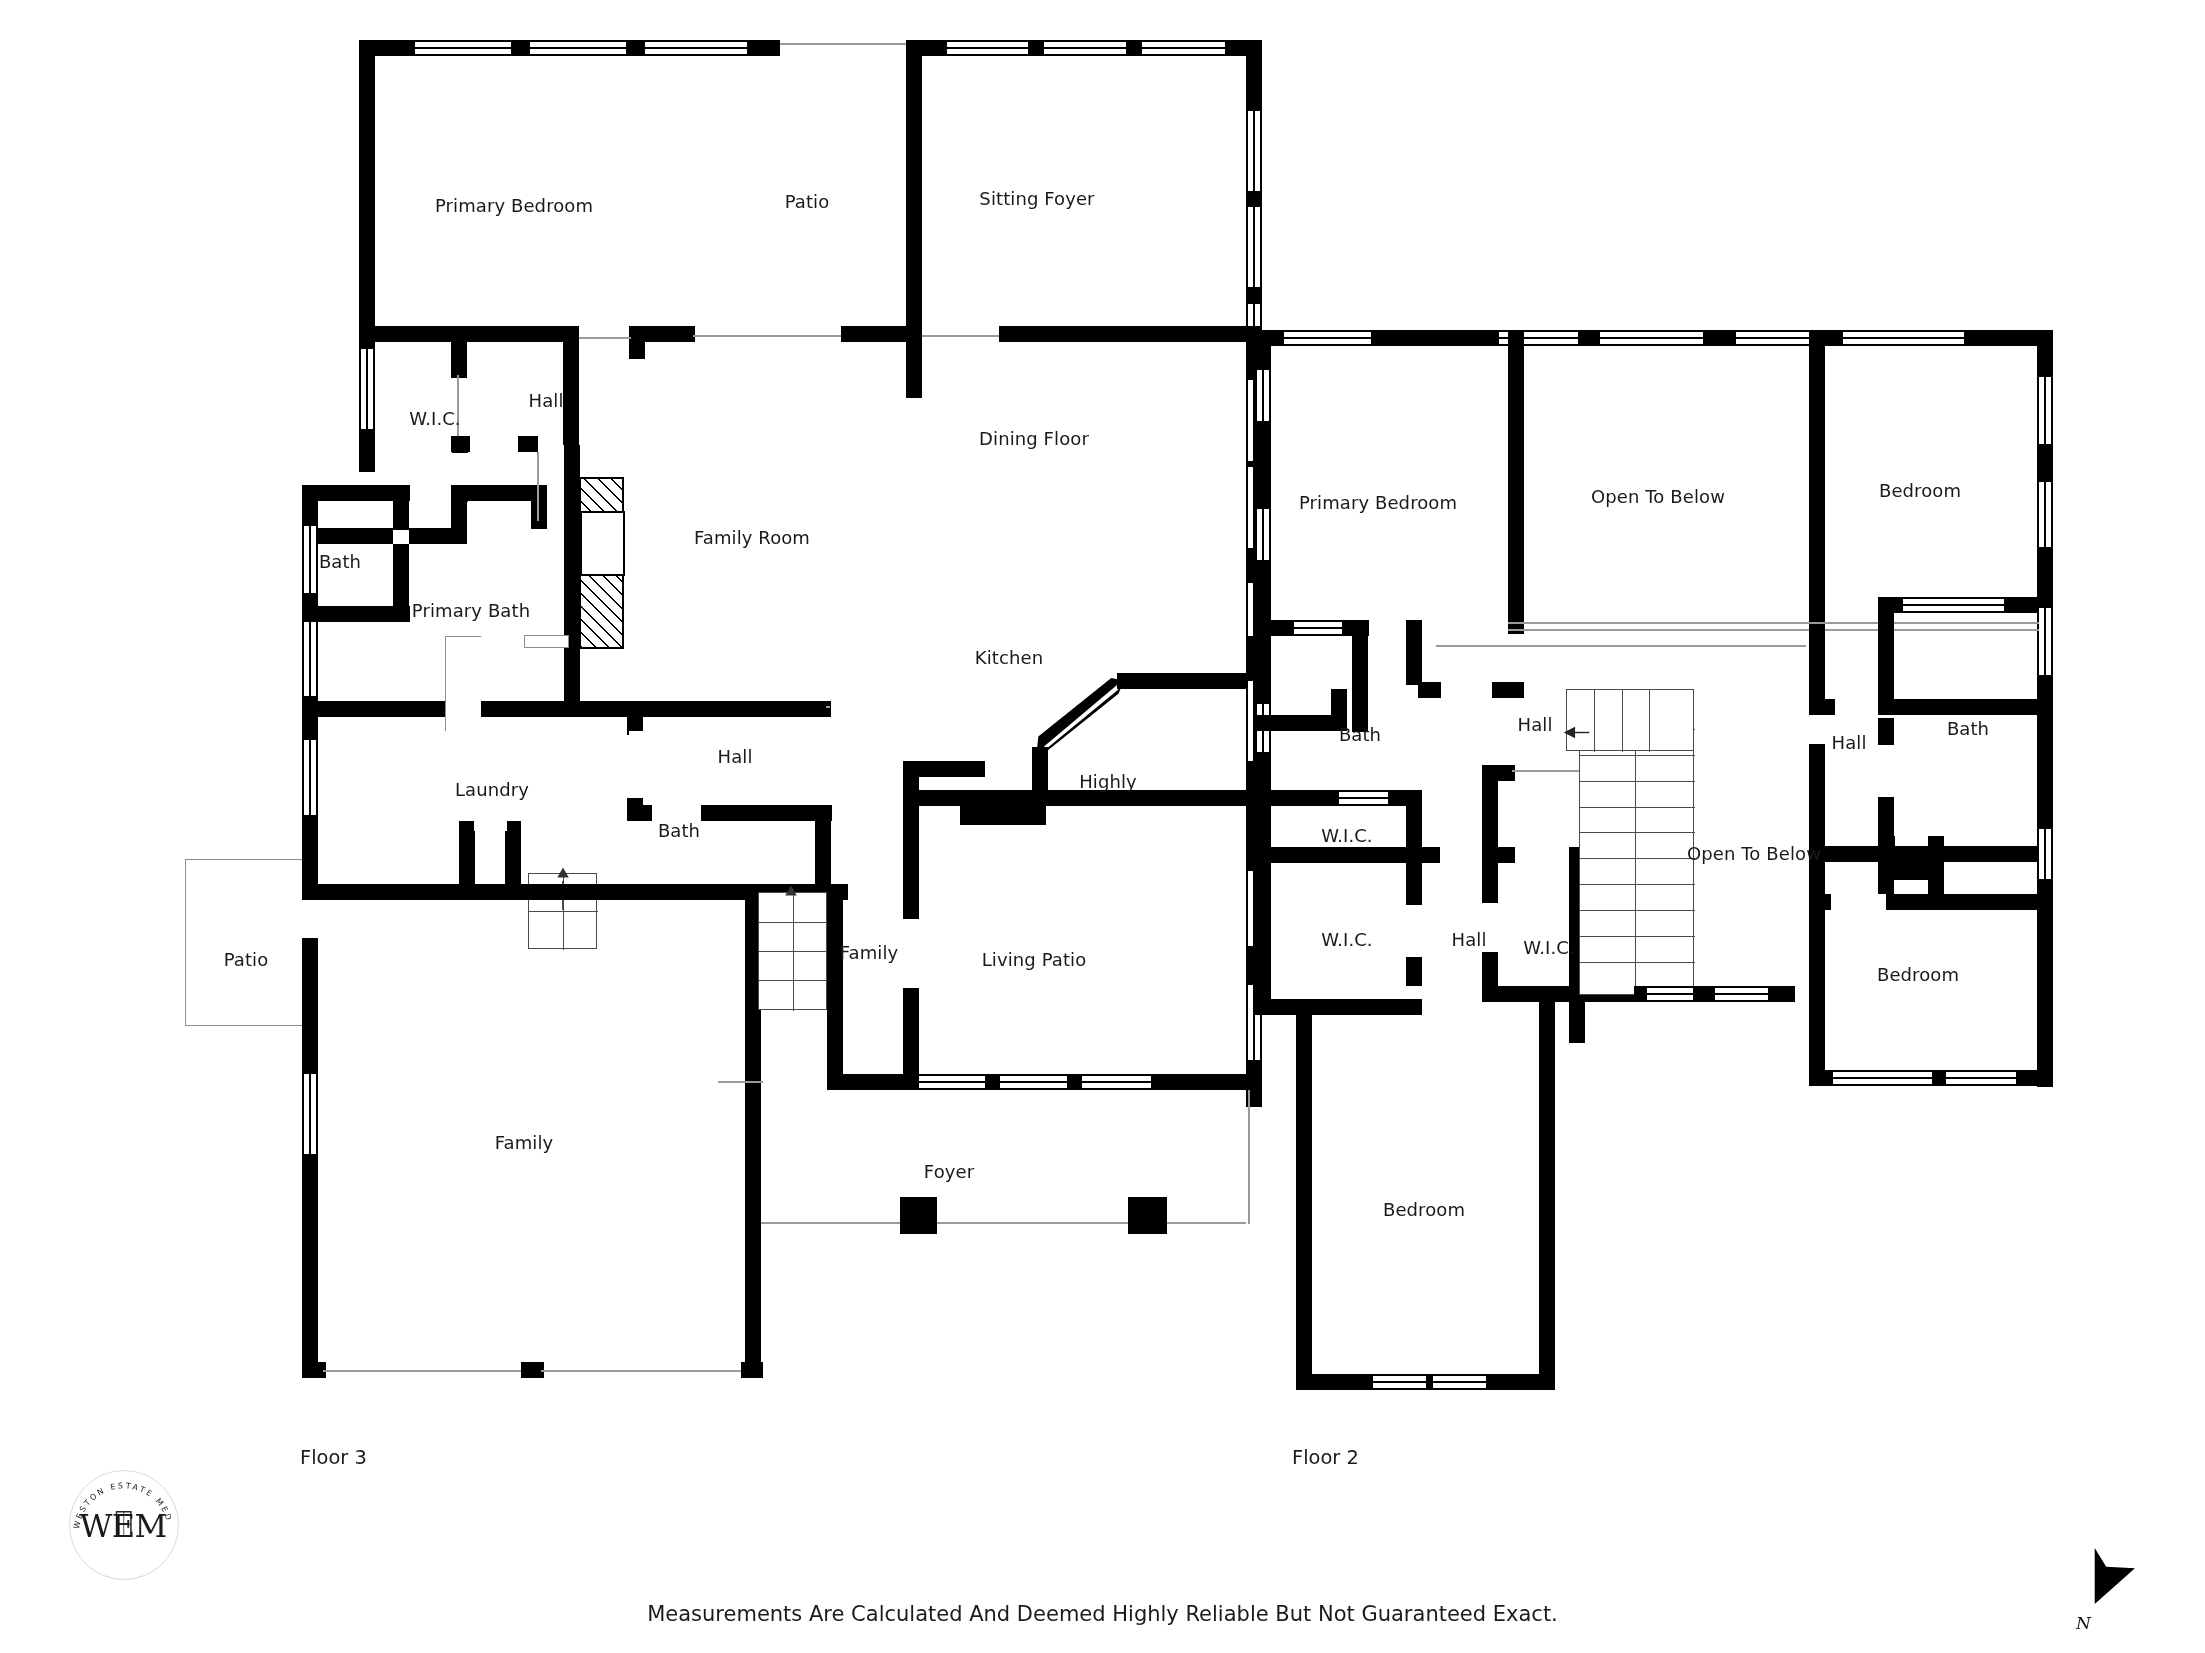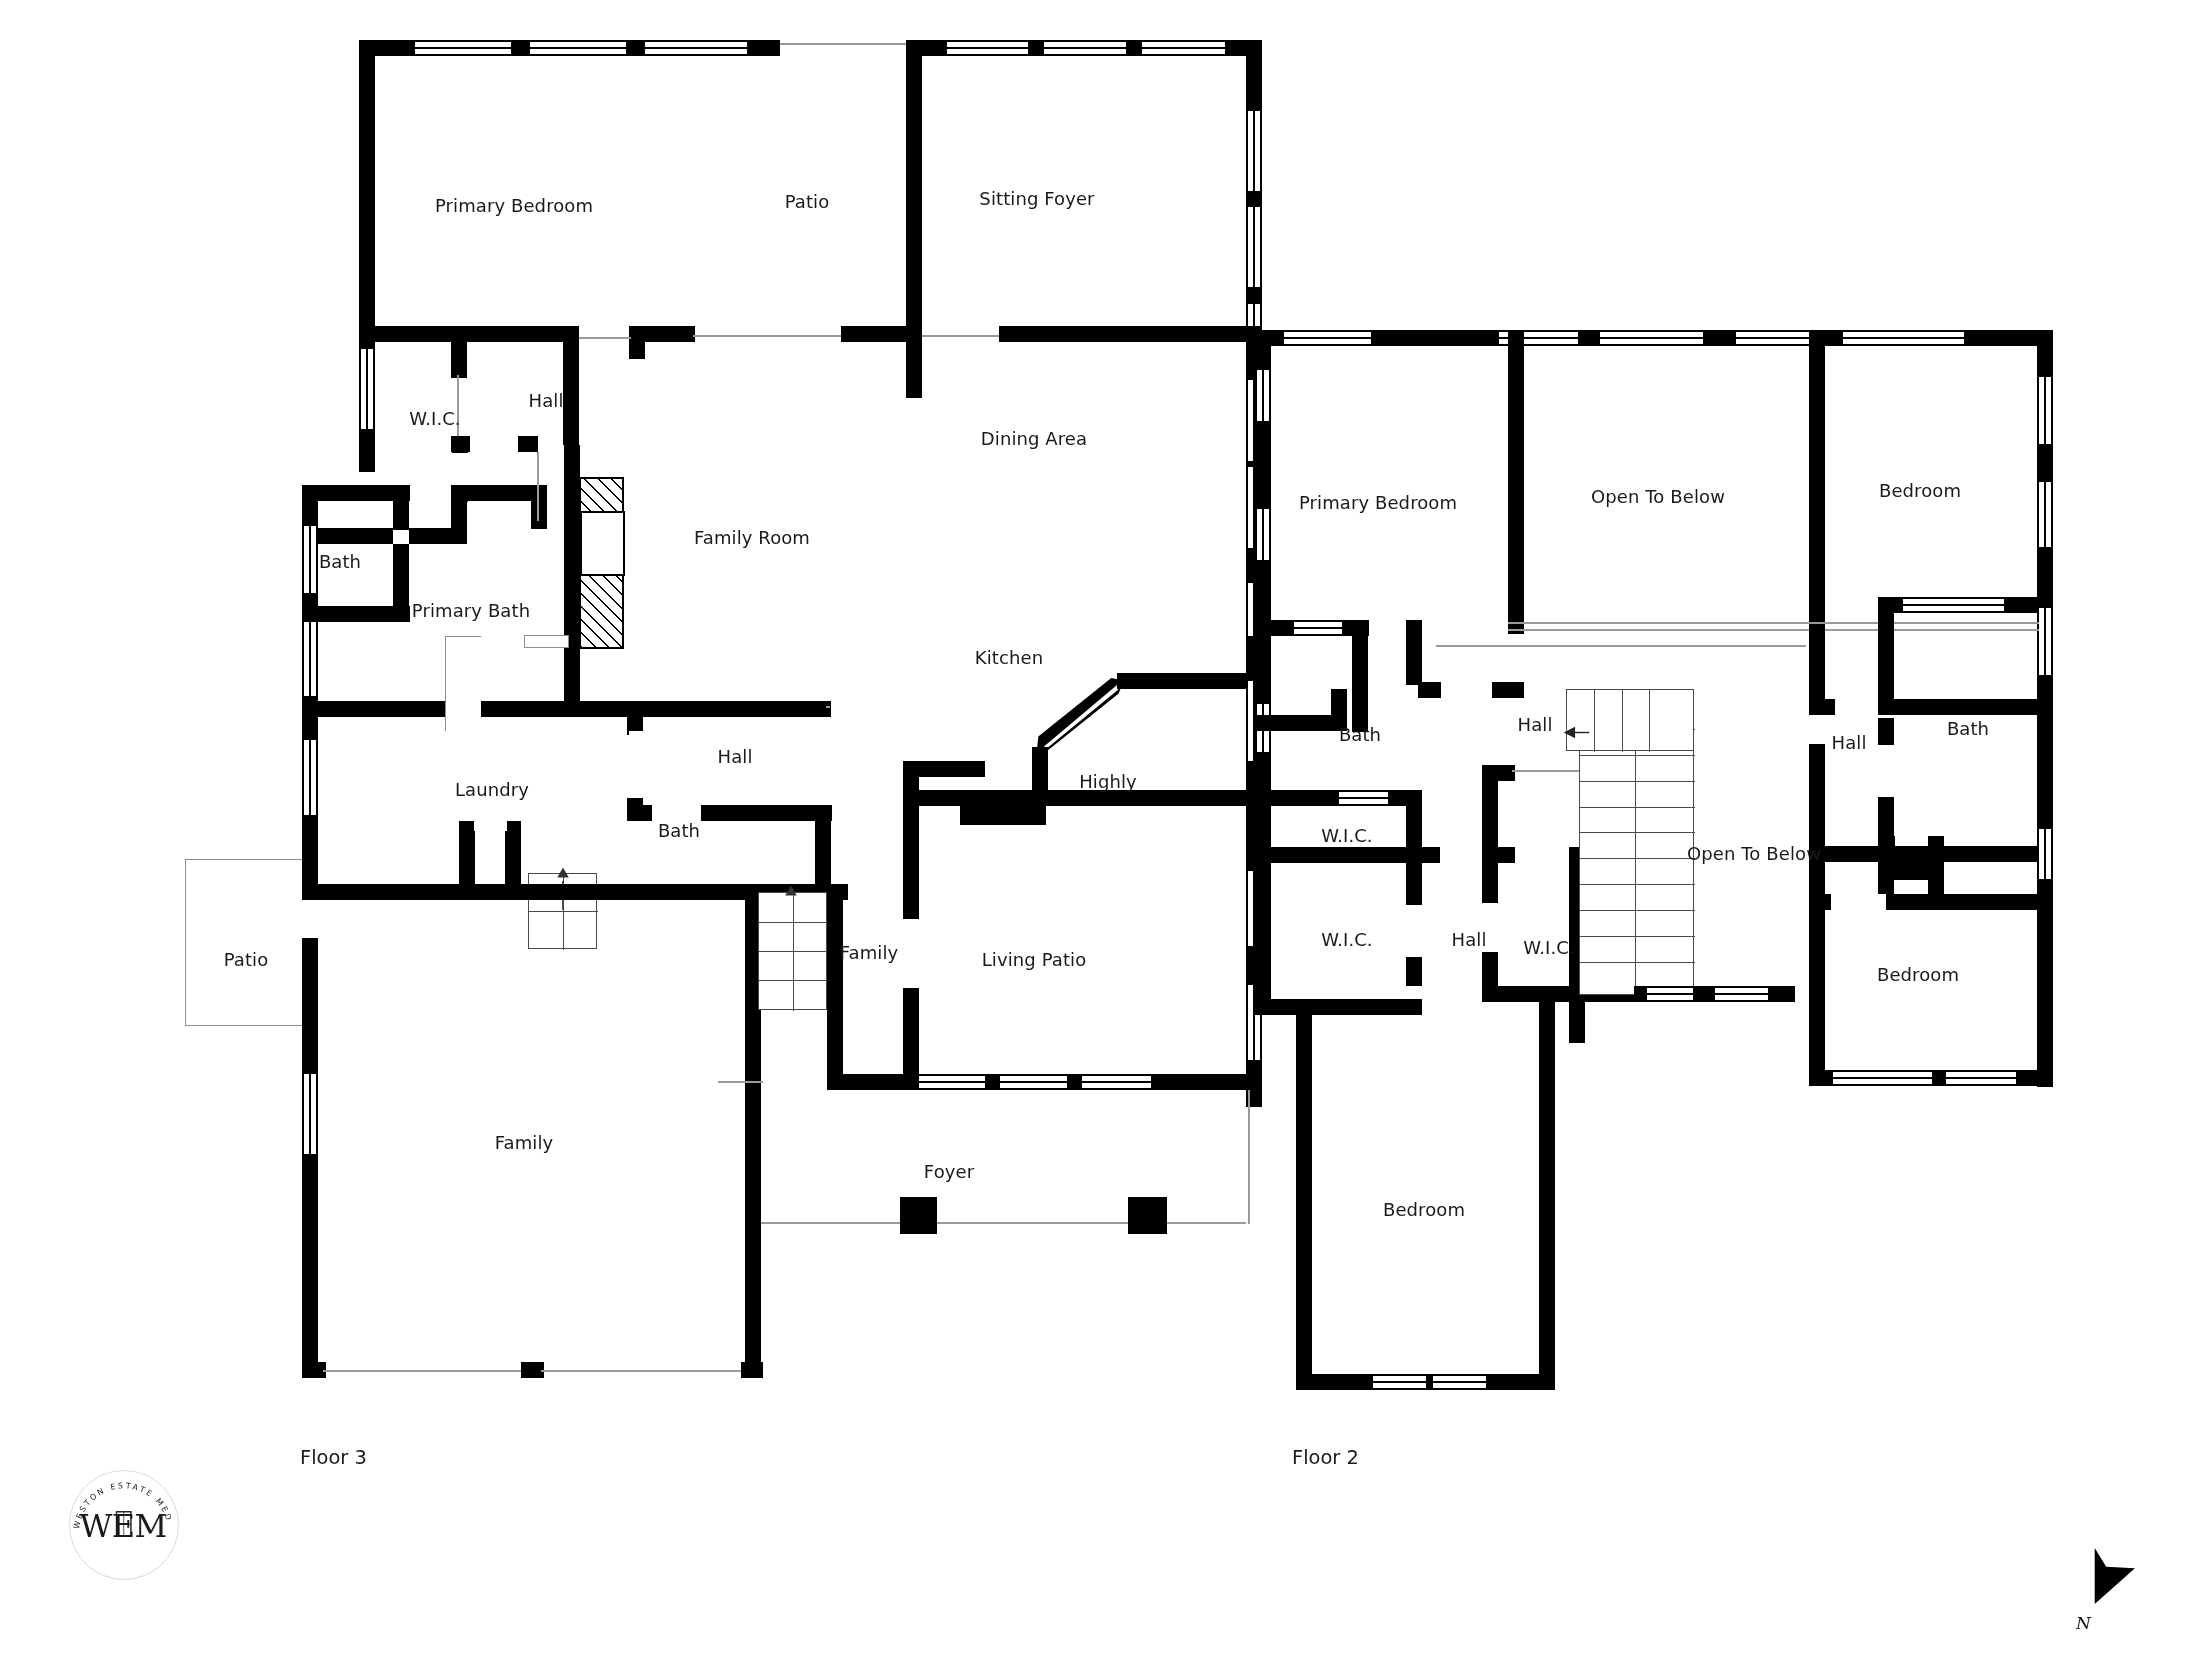--- a/index.html
+++ b/index.html
@@ -283,21 +283,21 @@
     <div class="thin" style="left:761px;top:1222px;width:485px;height:2.2px;"></div>
     <div class="thin" style="left:1248px;top:1090px;width:2.2px;height:134px;"></div>
     <div class="w" style="left:900px;top:1197px;width:37px;height:37px;"></div>
     <div class="w" style="left:1128px;top:1197px;width:39px;height:37px;"></div>
 
     <div class="lbl" style="left:514px;top:206px;">Primary Bedroom</div>
     <div class="lbl" style="left:807px;top:202px;">Patio</div>
     <div class="lbl" style="left:1037px;top:199px;">Sitting Foyer</div>
     <div class="lbl" style="left:435px;top:419px;">W.I.C.</div>
     <div class="lbl" style="left:546px;top:401px;">Hall</div>
-    <div class="lbl" style="left:1034px;top:439px;">Dining Area</div>
+    <div class="lbl" style="left:1034px;top:439px;">Dining Floor</div>
     <div class="lbl" style="left:340px;top:562px;">Bath</div>
     <div class="lbl" style="left:752px;top:538px;">Family Room</div>
     <div class="lbl" style="left:471px;top:611px;">Primary Bath</div>
     <div class="lbl" style="left:1009px;top:658px;">Kitchen</div>
     <div class="lbl" style="left:735px;top:757px;">Hall</div>
     <div class="lbl" style="left:1108px;top:782px;">Highly</div>
     <div class="lbl" style="left:492px;top:790px;">Laundry</div>
     <div class="lbl" style="left:679px;top:831px;">Bath</div>
     <div class="lbl" style="left:246px;top:960px;">Patio</div>
     <div class="lbl" style="left:869px;top:953px;">Family</div>
@@ -496,15 +496,16 @@
     <div class="wem">WEM</div>
   </div>
 
   <div id="compass">
     <svg width="79" height="72" viewBox="0 0 110 100">
       <polygon points="40,0 40,78 96,28 56,26" fill="#000"></polygon>
     </svg>
     <div class="n">N</div>
   </div>
 
+  <div id="disclaimer">Measurements Are Calculated And Deemed Highly Reliable But Not Guaranteed Exact.</div>
 
 </div>
 
 
 </body></html>

